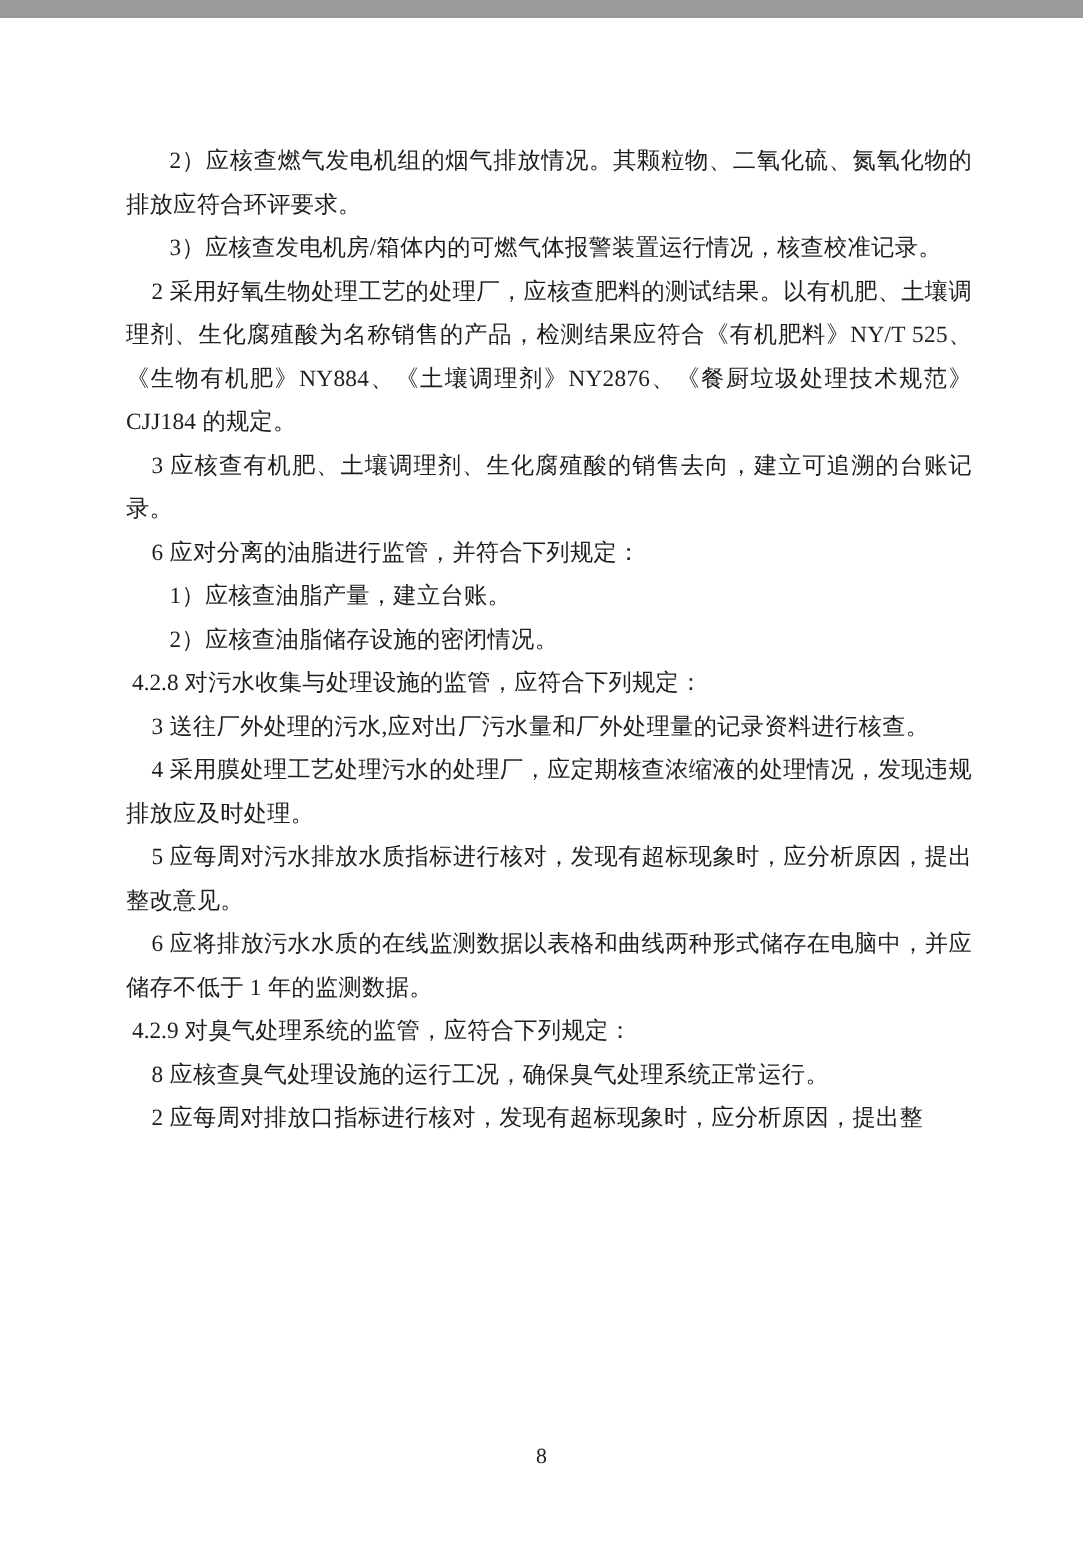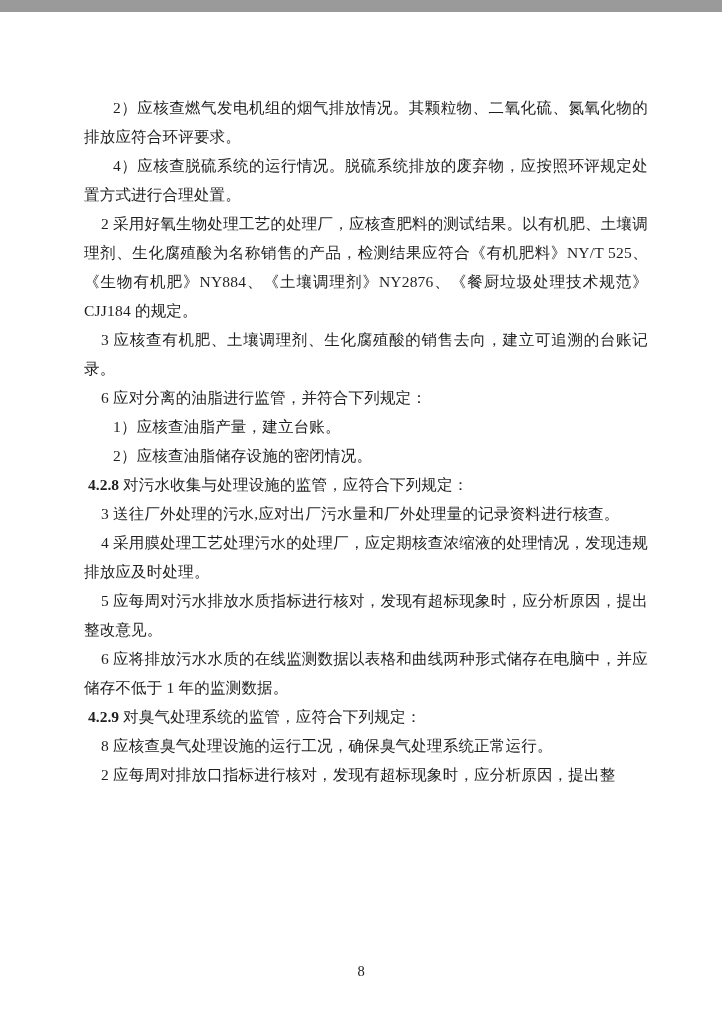--- a/index.html
+++ b/index.html
@@ -28,40 +28,40 @@
     letter-spacing: 0.2px;
   }
   .para {
     margin: 0;
     padding: 0;
   }
   .para.sub-item { text-indent: 29px; }
   .para.item     { text-indent: 17px; }
   .para.section  { text-indent: 4px; }
   .sec-num {
-    font-weight: bold;
+    font-weight: normal;
     letter-spacing: 0;
   }
   .page-number {
     position: absolute;
     top: 951px;
     left: 0;
     width: 100%;
     text-align: center;
     font-size: 14.5px;
     color: #222222;
   }
 </style>
 </head>
 <body>
 
 <div class="page">
   <main class="doc-body" id="doc-body">
       <p class="para sub-item">2）应核查燃气发电机组的烟气排放情况。其颗粒物、二氧化硫、氮氧化物的排放应符合环评要求。</p>
-      <p class="para sub-item">4）应核查脱硫系统的运行情况。脱硫系统排放的废弃物，应按照环评规定处置方式进行合理处置。</p>
+      <p class="para sub-item">3）应核查发电机房/箱体内的可燃气体报警装置运行情况，核查校准记录。</p>
       <p class="para item">2 采用好氧生物处理工艺的处理厂，应核查肥料的测试结果。以有机肥、土壤调理剂、生化腐殖酸为名称销售的产品，检测结果应符合《有机肥料》NY/T 525、《生物有机肥》NY884、《土壤调理剂》NY2876、《餐厨垃圾处理技术规范》CJJ184 的规定。</p>
       <p class="para item">3 应核查有机肥、土壤调理剂、生化腐殖酸的销售去向，建立可追溯的台账记录。</p>
       <p class="para item">6 应对分离的油脂进行监管，并符合下列规定：</p>
       <p class="para sub-item">1）应核查油脂产量，建立台账。</p>
       <p class="para sub-item">2）应核查油脂储存设施的密闭情况。</p>
       <p class="para section"><span class="sec-num">4.2.8</span> 对污水收集与处理设施的监管，应符合下列规定：</p>
       <p class="para item">3 送往厂外处理的污水,应对出厂污水量和厂外处理量的记录资料进行核查。</p>
       <p class="para item">4 采用膜处理工艺处理污水的处理厂，应定期核查浓缩液的处理情况，发现违规排放应及时处理。</p>
       <p class="para item">5 应每周对污水排放水质指标进行核对，发现有超标现象时，应分析原因，提出整改意见。</p>
       <p class="para item">6 应将排放污水水质的在线监测数据以表格和曲线两种形式储存在电脑中，并应储存不低于 1 年的监测数据。</p>

